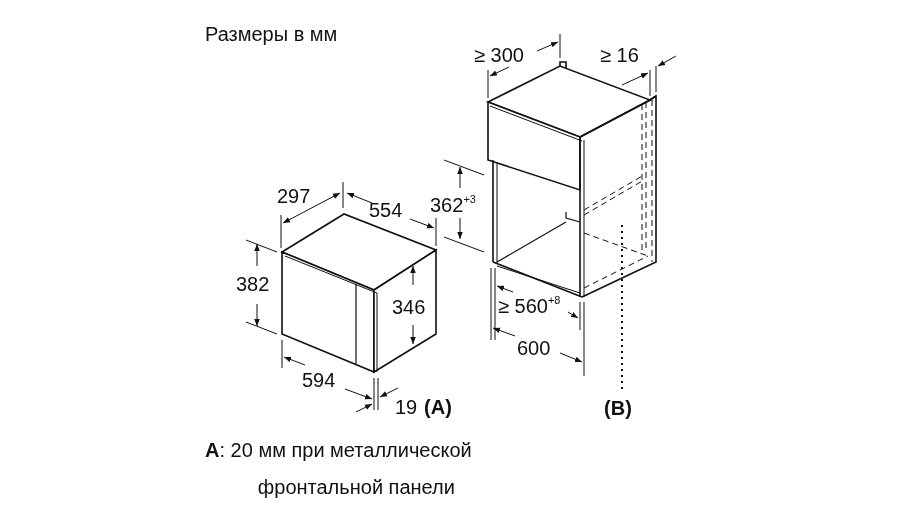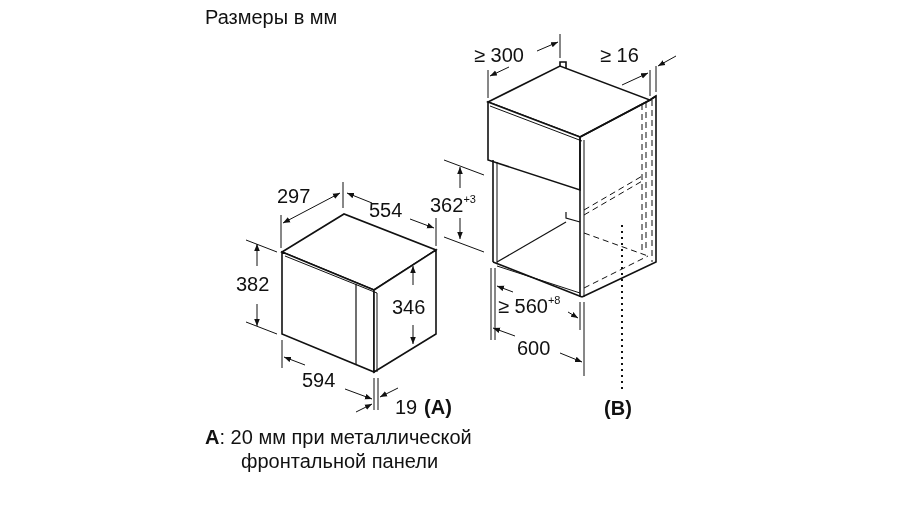--- a/index.html
+++ b/index.html
@@ -1,26 +1,26 @@
 <!DOCTYPE html>
 <html><head>
 <meta charset="utf-8">
 <style>
   html, body { margin: 0; padding: 0; background: #ffffff; }
   body { width: 900px; height: 506px; position: relative; overflow: hidden;
          font-family: "Liberation Sans", sans-serif; color: #111111; }
-  .title { position: absolute; left: 205px; top: 6px; font-size: 20px; }
+  .title { position: absolute; left: 205px; top: 23px; font-size: 20px; }
   svg.diagram { position: absolute; left: 0; top: 0; }
   svg text { font-family: "Liberation Sans", sans-serif; fill: #111111; }
   .dim { font-size: 20px; }
   .sup { font-size: 11px; }
   .legend { position: absolute; left: 205px; top: 425px; font-size: 20px; line-height: 24px; }
-  .legend .row { white-space: nowrap; }
+  .legend .row { white-space: nowrap; margin-top: 13px; }
   .legend b { font-weight: bold; }
-  .legend .indent { padding-left: 36px; }
+  .legend .indent { padding-left: 36px; text-align: center; }
 </style>
 </head>
 <body>
 
 <div class="title">Размеры в мм</div>
 
 <svg class="diagram" width="900" height="506" viewBox="0 0 900 506">
   <defs>
     <marker id="ah" viewBox="0 0 10 10" refX="10" refY="5" markerWidth="7" markerHeight="7" orient="auto-start-reverse">
       <path d="M0,1 L10,5 L0,9 z" fill="#111"></path>

